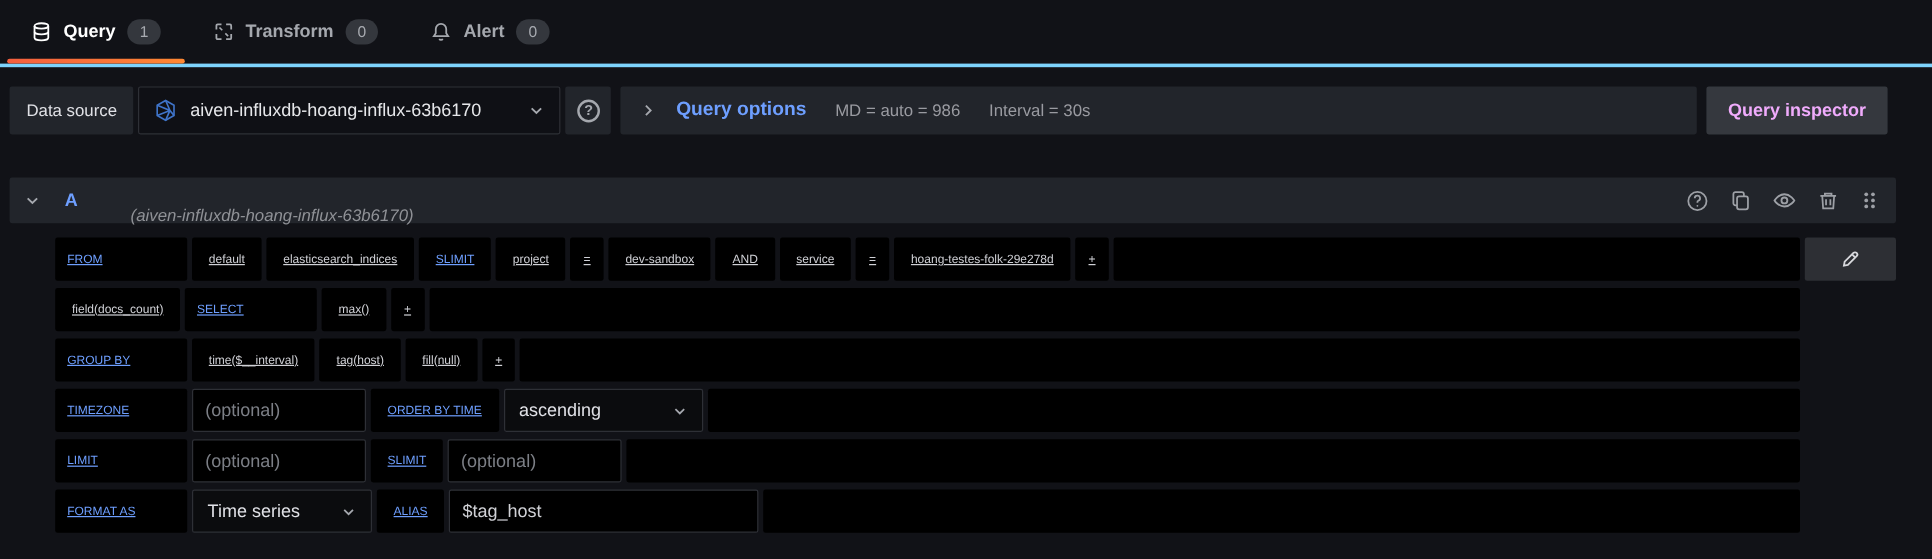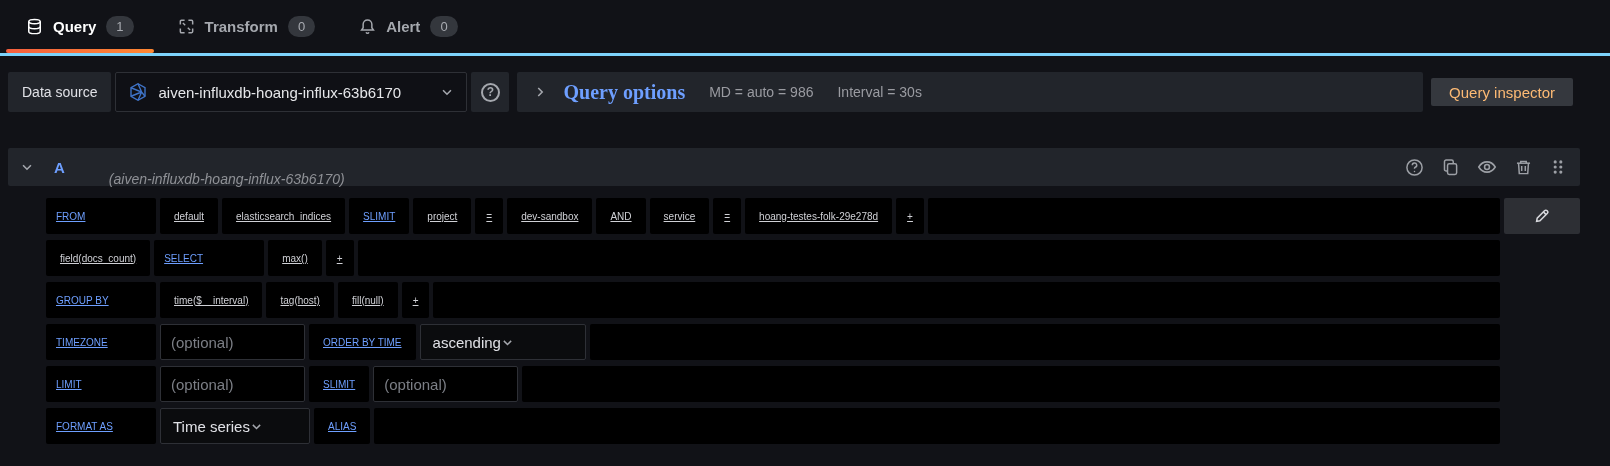--- a/index.html
+++ b/index.html
@@ -31,25 +31,25 @@
                padding:5px 12px; background:#0f1015; border:1px solid #2e3036; border-radius:2px; cursor:pointer; }
   .ds-picker .ds-name { flex:1; font-size:15px; font-weight:500; color:#e6e7ea; white-space:nowrap;
                         overflow:hidden; text-overflow:ellipsis; }
   .icon-btn { display:flex; align-items:center; justify-content:center; height:40px; width:38px; margin-left:4px;
               background:#22252b; border:none; border-radius:2px; cursor:pointer; color:#a5a8ae; }
   .qcircle { display:flex; align-items:center; justify-content:center; width:19px; height:19px;
              border:2px solid #a5a8ae; border-radius:50%; font-size:12px; font-weight:700; color:#a5a8ae; }
   .query-options-bar { flex:1; display:flex; align-items:center; gap:24px; height:40px; margin-left:8px;
                        padding:0 16px; background:#22252b; border-radius:2px; }
   .qo-toggle { display:flex; align-items:center; gap:16px; cursor:pointer; }
-  .qo-label { font-size:20px; font-weight:700; color:#6e9fff;font-family:Liberation Serif, serif; }
+  .qo-label { font-size:16px; font-weight:700; color:#6e9fff; }
   .qo-meta { font-size:14px; color:#9a9ba1; }
-  .inspector-btn { display:flex; align-items:center; height:28px; margin-left:8px; padding:0 18px;
-                   background:#35383e; border:none; border-radius:2px; font-size:15px; font-weight:400;
-                   color:#fdba74; cursor:pointer; font-family:inherit; }
+  .inspector-btn { display:flex; align-items:center; height:40px; margin-left:8px; padding:0 18px;
+                   background:#35383e; border:none; border-radius:2px; font-size:15px; font-weight:700;
+                   color:#f0abfc; cursor:pointer; font-family:inherit; }
 
   
   .query-card { margin:36px 30px 0 8px; width:1572px; }
   .q-header { display:flex; align-items:center; height:38px; background:#22252b; border-radius:2px;
               padding:0 14px 0 12px; }
   .q-header .caret { color:#a5a8ae; cursor:pointer; }
   .q-refid { margin-left:20px; font-size:15px; font-weight:700; color:#6e9fff; }
   .q-hint { margin-left:44px; font-size:14px; font-style:italic; color:#8f9196;margin-top:24px; }
   .q-actions { margin-left:auto; display:flex; align-items:center; gap:17px; }
   .hicon { background:none; border:none; padding:0; color:#9da0a6; cursor:pointer; display:flex; align-items:center; }
@@ -61,21 +61,21 @@
          font-size:10px; font-weight:500; color:#d0d1d6; white-space:nowrap; cursor:pointer;text-decoration:underline; }
   .seg.rowlabel { width:110px; padding:0 10px; color:#6e9fff; cursor:default; }
   .seg.kw { color:#6e9fff; }
   .seg.op, .seg.add { padding:0 11px; }
   .seg.fill { flex:1; cursor:default; }
   .tail-spacer { width:76px; }
 
   .qinput { height:36px; padding:0 10px; background:#000000; border:1px solid #2e3036; border-radius:2px;
             color:#d0d1d6; font-size:15px; font-family:inherit; }
   .qinput::placeholder { color:#7c7f86; }
-  .qselect { display:flex; align-items:center; height:36px; padding:0 12px;
+  .qselect { display:flex; align-items:center; justify-content:space-between; height:36px; padding:0 12px;
              background:#0b0c0e; border:1px solid #2e3036; border-radius:2px; color:#e0e1e6;
              font-size:15px; font-weight:500; cursor:pointer; }
   .w145 { width:145px; } .w166 { width:166px; } .w150 { width:150px; } .w258 { width:258px; }
   .pencil-btn { width:76px; display:flex; align-items:center; justify-content:center; background:#2d2f34;
                 border:none; border-radius:2px; color:#d8d9dd; cursor:pointer; }
 </style>
 </head>
 <body>
 
 <div class="tabbar">
@@ -279,18 +279,19 @@
       <div class="seg rowlabel">FORMAT AS</div>
       <div class="qselect w150">
         <span>Time series</span>
         <span>
           <svg width="13" height="13" viewBox="0 0 16 16" fill="none" stroke="#a5a8ae" stroke-width="1.8">
             <path d="M3.5 6l4.5 4.5L12.5 6"></path>
           </svg>
         </span>
       </div>
       <div class="seg kw">ALIAS</div>
+      <input class="qinput w258" value="$tag_host" style="">
       <div class="seg fill"></div>
       <div class="tail-spacer"></div>
     </div>
 
   </div>
 </div>
 
 </body></html>

